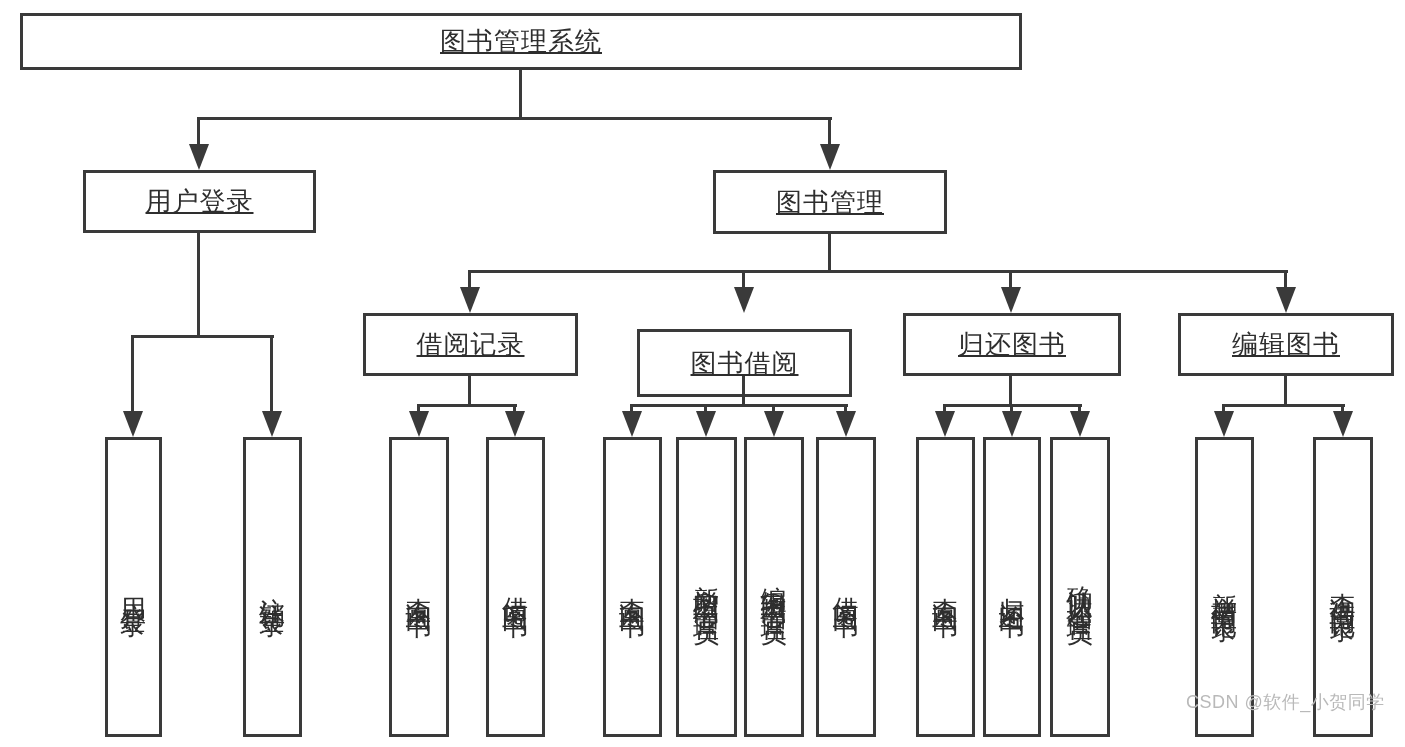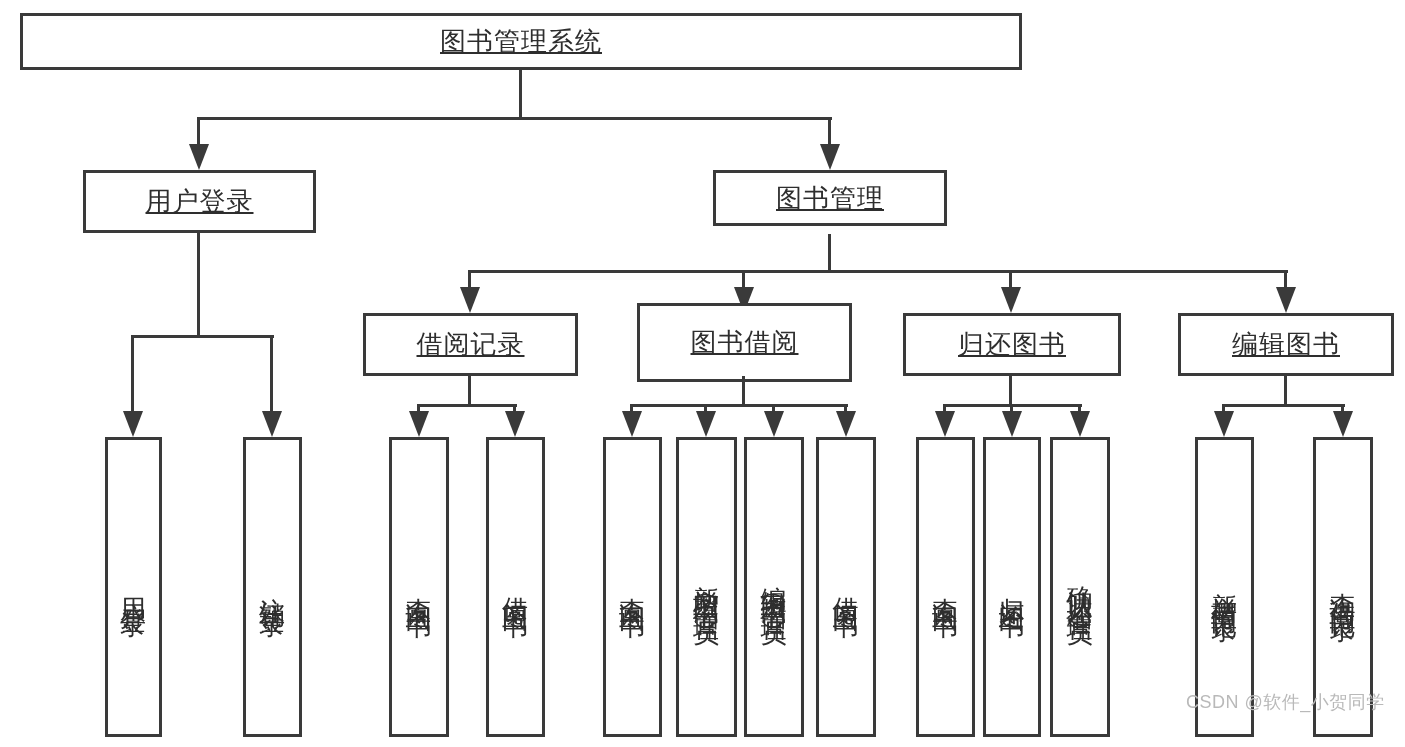--- a/index.html
+++ b/index.html
@@ -67,42 +67,42 @@
   <div class="box h" style="left:20px;top:13px;width:1002px;height:57px">图书管理系统</div>
 
   <div class="ln" style="left:519px;top:70px;width:3px;height:48px"></div>
   <div class="ln" style="left:197px;top:117px;width:635px;height:3px"></div>
   <div class="ln" style="left:197px;top:117px;width:3px;height:30px"></div>
   <div class="ah" style="left:199px;top:144px"></div>
   <div class="ln" style="left:828px;top:117px;width:3px;height:30px"></div>
   <div class="ah" style="left:830px;top:144px"></div>
 
   <div class="box h" style="left:83px;top:170px;width:233px;height:63px">用户登录</div>
-  <div class="box h" style="left:713px;top:170px;width:234px;height:56px">图书管理</div>
+  <div class="box h" style="left:713px;top:170px;width:234px;height:64px">图书管理</div>
 
   <div class="ln" style="left:197px;top:232px;width:3px;height:106px"></div>
   <div class="ln" style="left:131px;top:335px;width:143px;height:3px"></div>
   <div class="ln" style="left:131px;top:335px;width:3px;height:78px"></div>
   <div class="ah" style="left:133px;top:411px"></div>
   <div class="ln" style="left:270px;top:335px;width:3px;height:78px"></div>
   <div class="ah" style="left:272px;top:411px"></div>
 
   <div class="ln" style="left:828px;top:234px;width:3px;height:39px"></div>
   <div class="ln" style="left:468px;top:270px;width:820px;height:3px"></div>
   <div class="ln" style="left:468px;top:270px;width:3px;height:21px"></div>
   <div class="ah" style="left:470px;top:287px"></div>
   <div class="ln" style="left:742px;top:270px;width:3px;height:21px"></div>
   <div class="ah" style="left:744px;top:287px"></div>
   <div class="ln" style="left:1009px;top:270px;width:3px;height:21px"></div>
   <div class="ah" style="left:1011px;top:287px"></div>
   <div class="ln" style="left:1284px;top:270px;width:3px;height:21px"></div>
   <div class="ah" style="left:1286px;top:287px"></div>
 
   <div class="box h" style="left:363px;top:313px;width:215px;height:63px">借阅记录</div>
-  <div class="box h" style="left:637px;top:303px;width:215px;height:79px">图书借阅</div>
+  <div class="box h" style="left:637px;top:329px;width:215px;height:68px">图书借阅</div>
   <div class="box h" style="left:903px;top:313px;width:218px;height:63px">归还图书</div>
   <div class="box h" style="left:1178px;top:313px;width:216px;height:63px">编辑图书</div>
 
   <div class="ln" style="left:468px;top:376px;width:3px;height:31px"></div>
   <div class="ln" style="left:417px;top:404px;width:100px;height:3px"></div>
   <div class="ln" style="left:417px;top:404px;width:3px;height:10px"></div>
   <div class="ah" style="left:419px;top:411px"></div>
   <div class="ln" style="left:513px;top:404px;width:3px;height:10px"></div>
   <div class="ah" style="left:515px;top:411px"></div>
 

